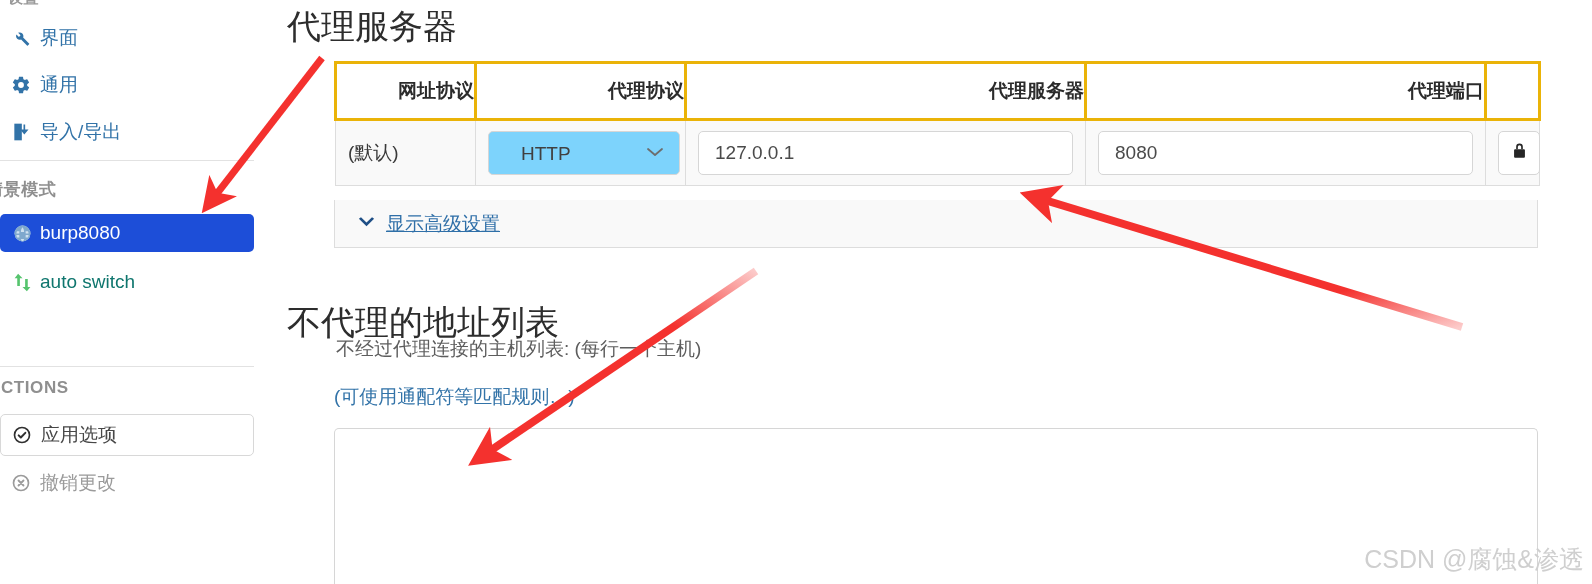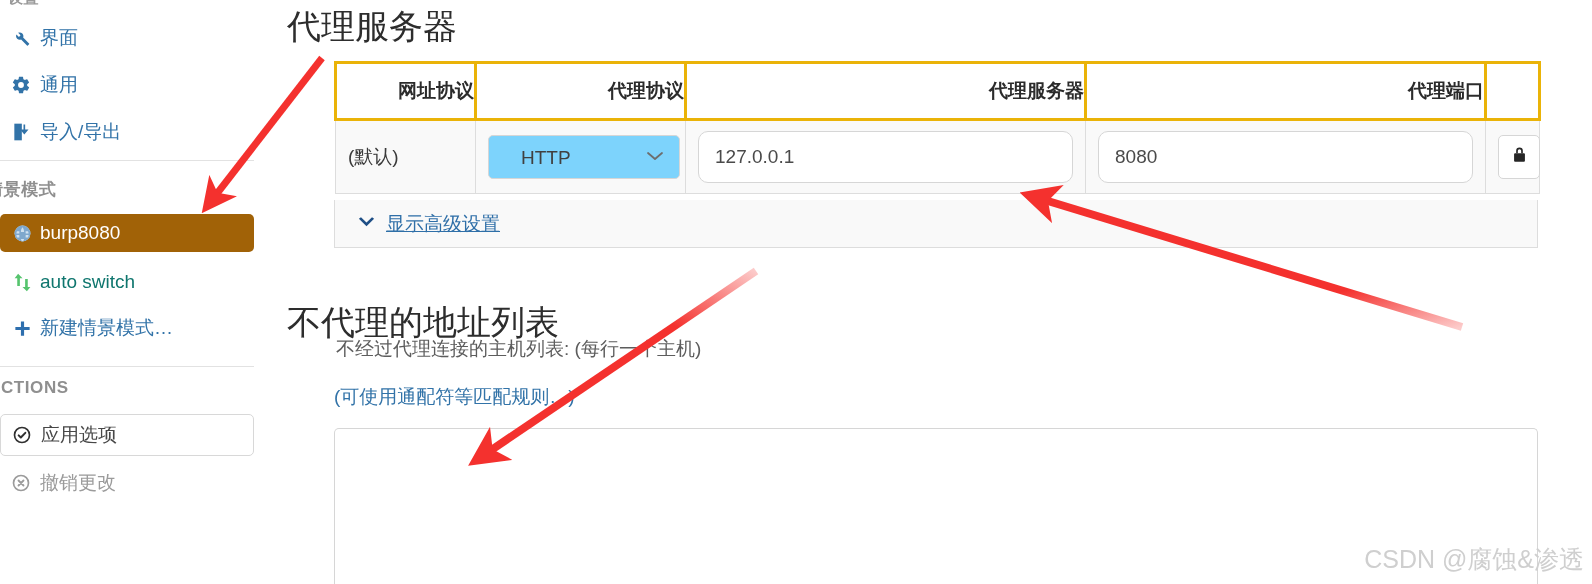--- a/index.html
+++ b/index.html
@@ -117,21 +117,21 @@
   .profile-item .ic {
     width: 24px;
     display: inline-flex;
     align-items: center;
     justify-content: center;
     margin-right: 6px;
     flex: 0 0 auto;
   }
   .profile-active {
     top: 214px;
-    background: #a16207;
+    background: #1d4ed8;
     color: #ffffff;
   }
   .profile-auto { top: 263px; color: #0f766e; }
   .profile-new  { top: 309px; color: #3273a8; }
 
   .action-item {
     position: absolute;
     left: 0px;
     width: 254px;
     height: 42px;
@@ -236,23 +236,23 @@
     position: absolute;
     right: 16px;
     top: 50%;
     transform: translateY(-50%);
     pointer-events: none;
     color: #6d6d6d;
   }
 
   input.txt {
     width: 100%;
-    height: 52px;
+    height: 44px;
     border: 1px solid #d6d6d6;
-    border-radius: 10px;
+    border-radius: 5px;
     background: #ffffff;
     font-size: 19px;
     color: #4a4a4a;
     padding-left: 16px;
     box-sizing: border-box;
     font-family: "Liberation Sans", "DejaVu Sans", sans-serif;
     outline: none;
   }
   input.txt::placeholder { color: #9b9b9b; }
 
@@ -409,28 +409,20 @@
   <div class="profile-item profile-auto">
     <span class="ic">
       <svg width="21" height="21" viewBox="0 0 24 24" fill="#56c46e">
         <path d="M7 2L3 7h3v9h3V7h3L7 2z"></path>
         <path d="M17 22l4-5h-3V8h-3v9h-3l5 5z"></path>
       </svg>
     </span>
     <span class="lbl">auto switch</span>
   </div>
 
-  <div class="profile-item profile-new">
-    <span class="ic">
-      <svg width="19" height="19" viewBox="0 0 24 24" fill="#2e6fae">
-        <path d="M10 3h4v7h7v4h-7v7h-4v-7H3v-4h7z"></path>
-      </svg>
-    </span>
-    <span class="lbl">新建情景模式…</span>
-  </div>
 
   <div class="side-divider div-2"></div>
 
   <div class="side-heading heading-actions">ACTIONS</div>
 
   <div class="action-item action-apply">
     <span class="ic">
       <svg width="20" height="20" viewBox="0 0 24 24" fill="none" stroke="#303030" stroke-width="2">
         <circle cx="12" cy="12" r="9"></circle>
         <path d="M8 12.4l2.6 2.6L16 9.4" stroke-width="2.4" stroke-linecap="round" stroke-linejoin="round"></path>

